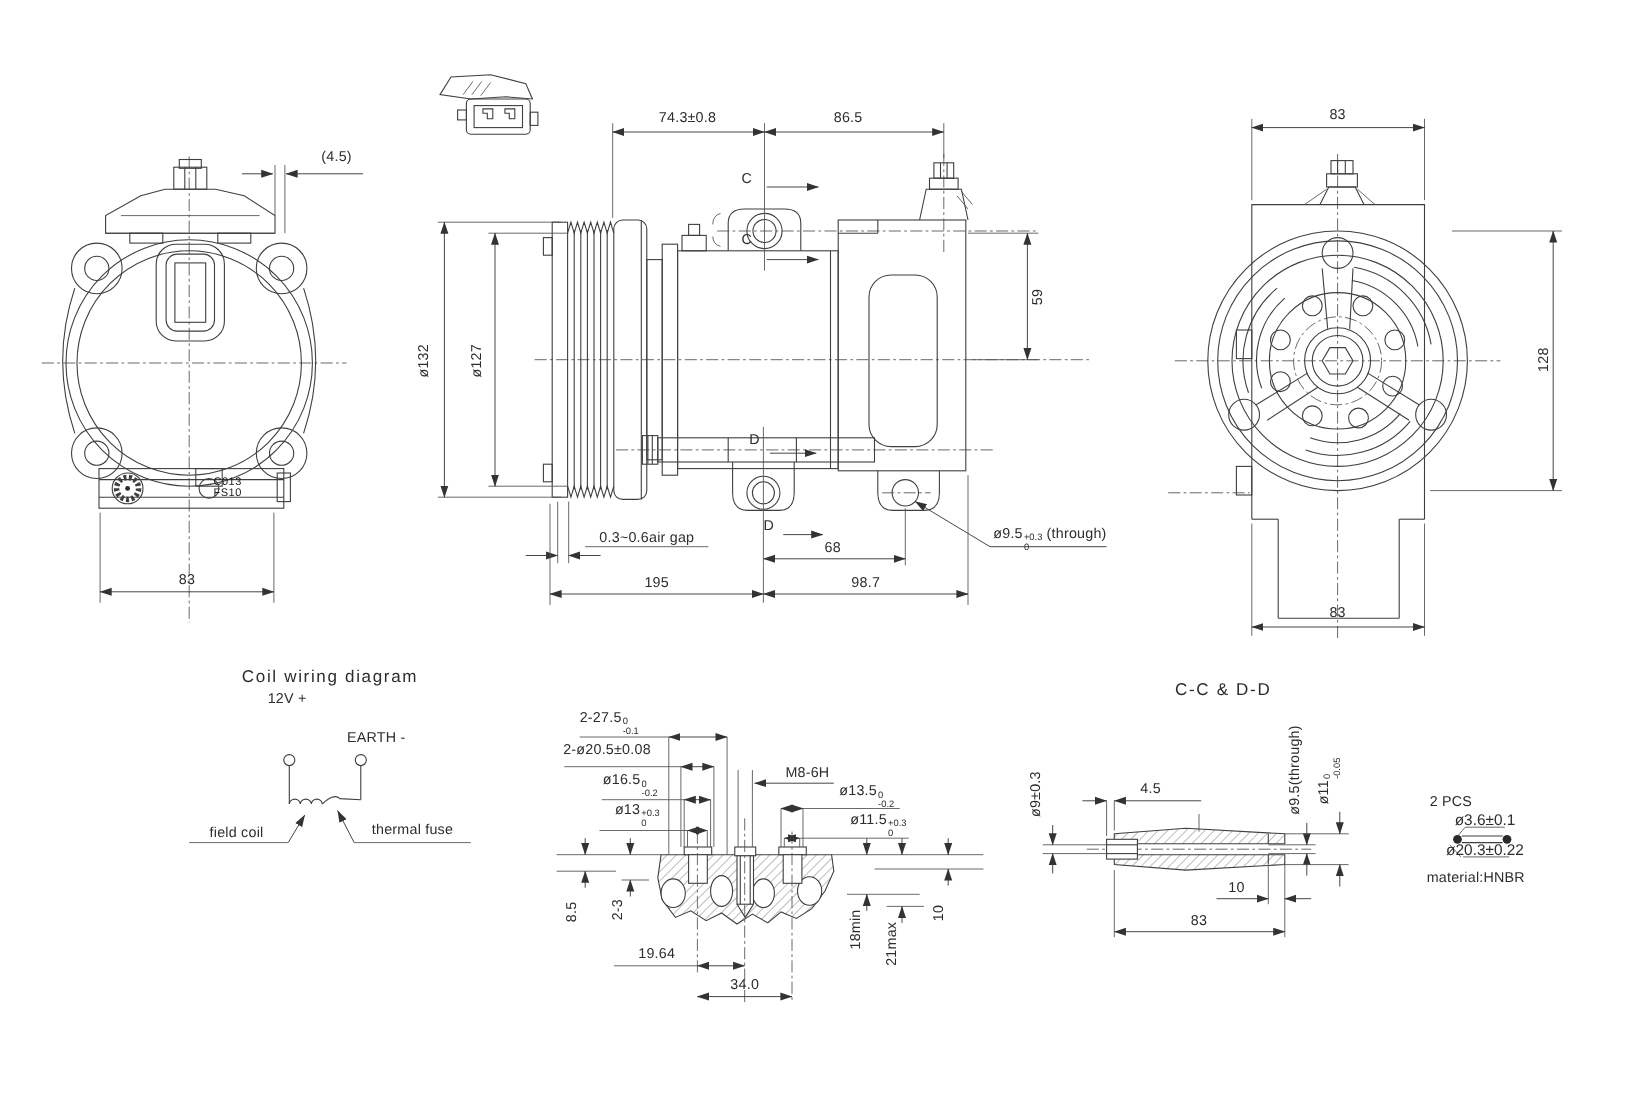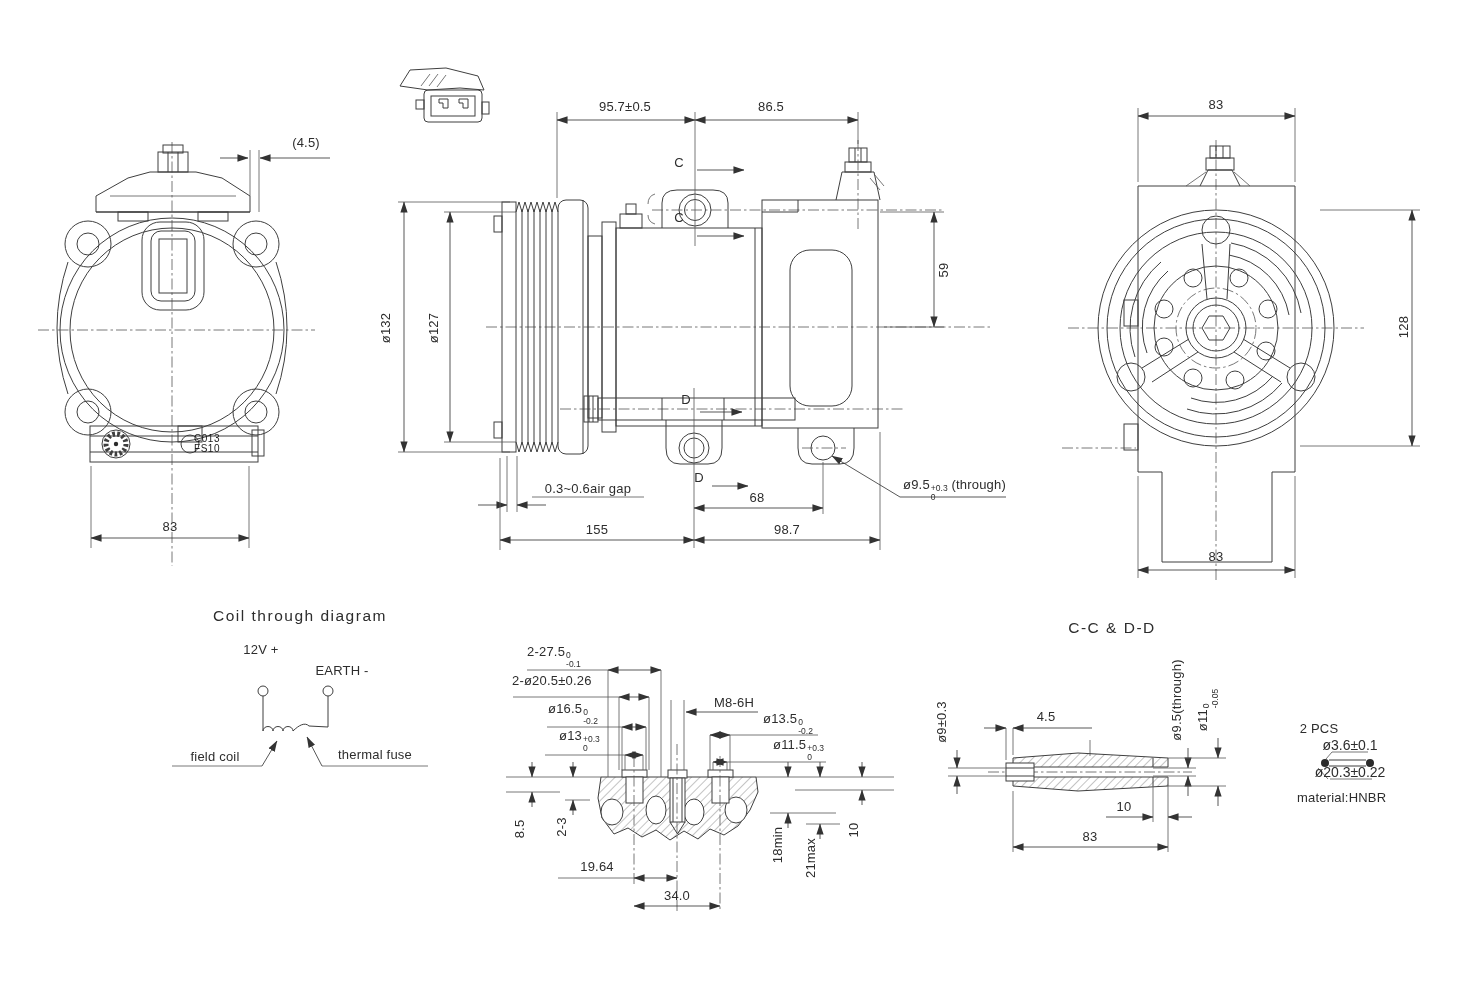--- a/index.html
+++ b/index.html
@@ -400,53 +400,53 @@
     <line class="thin" x1="1330" y1="779" x2="1372" y2="779"></line>
     <line class="thin" x1="1328" y1="779" x2="1318" y2="768"></line>
   </g>
 </svg>
 
 <span class="lbl" style="left:306px;top:142px">(4.5)</span>
 <span class="lbl" style="left:170px;top:526px">83</span>
 <span class="lbl bold" style="left:207px;top:439px">C013</span>
 <span class="lbl bold" style="left:207px;top:449px">FS10</span>
 
-<span class="lbl" style="left:625px;top:106px">95.7±0.5</span>
+<span class="lbl" style="left:625px;top:106px">74.3±0.8</span>
 <span class="lbl" style="left:771px;top:106px">86.5</span>
 <span class="rot" style="left:385px;top:328px">ø132</span>
 <span class="rot" style="left:433px;top:328px">ø127</span>
 <span class="rot" style="left:943px;top:270px">59</span>
 <span class="lbl" style="left:588px;top:488px">0.3~0.6air gap</span>
 <span class="lbl" style="left:757px;top:497px">68</span>
-<span class="lbl" style="left:597px;top:529px">155</span>
+<span class="lbl" style="left:597px;top:529px">195</span>
 <span class="lbl" style="left:787px;top:529px">98.7</span>
 <span class="lblL" style="left:903px;top:478px"><span>ø9.5</span><span class="tol">
         <span>+0.3</span>
         <span>0</span>
       </span>&nbsp;<span>(through)</span></span>
 <span class="lbl" style="left:679px;top:162px">C</span>
 <span class="lbl" style="left:679px;top:217px">C</span>
 <span class="lbl" style="left:686px;top:399px">D</span>
 <span class="lbl" style="left:699px;top:477px">D</span>
 
 <span class="lbl" style="left:1216px;top:104px">83</span>
 <span class="rot" style="left:1403px;top:327px">128</span>
 <span class="lbl" style="left:1216px;top:556px">83</span>
 
-<span class="lbl title" style="left:300px;top:616px">Coil through diagram</span>
-<span class="lbl" style="left:261px;top:649px">12V +</span>
+<span class="lbl title" style="left:300px;top:616px">Coil wiring diagram</span>
+<span class="lbl" style="left:261px;top:635px">12V +</span>
 <span class="lbl" style="left:342px;top:670px">EARTH -</span>
 <span class="lbl" style="left:215px;top:756px">field coil</span>
 <span class="lbl" style="left:375px;top:754px">thermal fuse</span>
 
 <span class="lblL" style="left:527px;top:645px"><span>2-27.5</span><span class="tol">
         <span>0</span>
         <span>-0.1</span>
       </span></span>
-<span class="lblL" style="left:512px;top:674px">2-ø20.5±0.26</span>
+<span class="lblL" style="left:512px;top:674px">2-ø20.5±0.08</span>
 <span class="lblL" style="left:548px;top:702px"><span>ø16.5</span><span class="tol">
         <span>0</span>
         <span>-0.2</span>
       </span></span>
 <span class="lblL" style="left:559px;top:729px"><span>ø13</span><span class="tol">
         <span>+0.3</span>
         <span>0</span>
       </span></span>
 <span class="lbl" style="left:734px;top:702px">M8-6H</span>
 <span class="lblL" style="left:763px;top:712px"><span>ø13.5</span><span class="tol">

